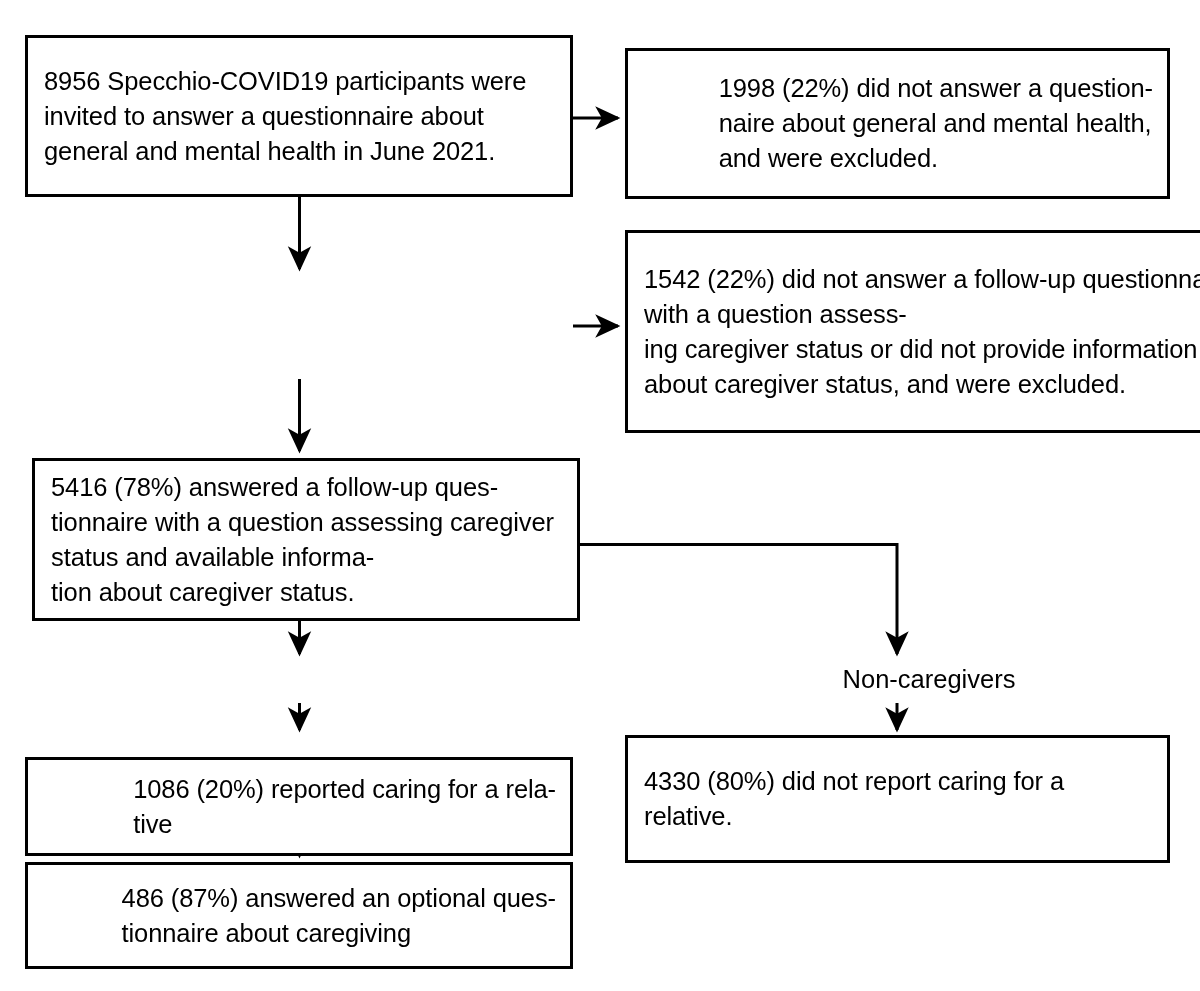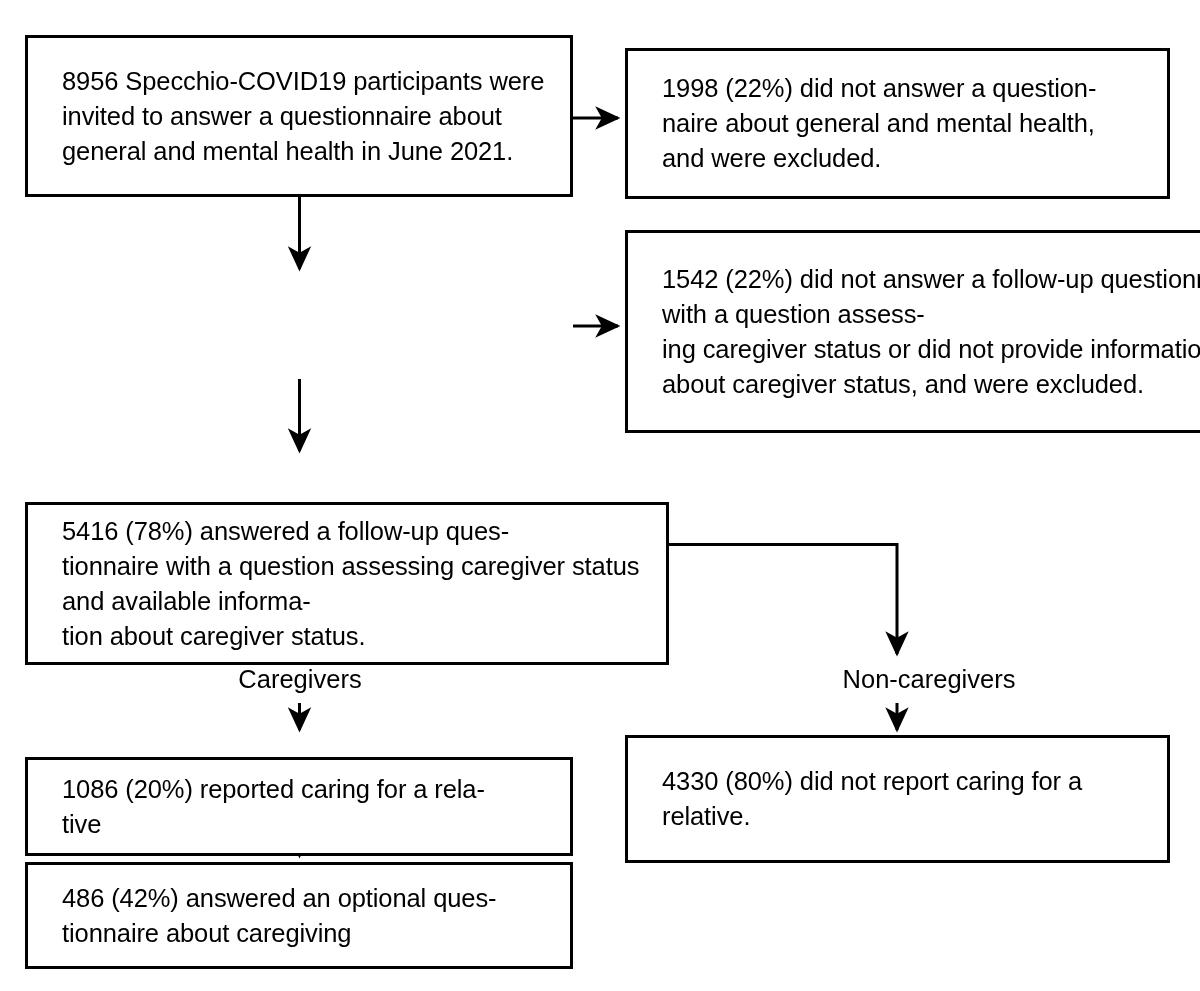--- a/index.html
+++ b/index.html
@@ -27,21 +27,22 @@
     height: 991px;
     pointer-events: none;
   }
   .node-box {
     position: absolute;
     box-sizing: border-box;
     border: 3px solid #000000;
     background: #ffffff;
     display: flex;
     align-items: center;
-    padding: 6px 14px 6px 34px;
+    padding: 6px 14px 6px 16px;
+    justify-content: flex-end;
   }
   .node-text {
     font-size: 25.5px;
     line-height: 35px;
     letter-spacing: -0.1px;
     white-space: pre-line;
     color: #000000;
   }
   .branch-label {
     position: absolute;
@@ -50,21 +51,21 @@
     color: #000000;
     text-align: center;
     white-space: nowrap;
   }
 
   
   #node-invited        { left: 25px;  top: 35px;  width: 548px; height: 162px; }
   #node-excluded-1     { left: 625px; top: 48px;  width: 545px; height: 151px; }
   #node-answered       { left: 25px;  top: 276px; width: 548px; height: 103px; }
   #node-excluded-2     { left: 625px; top: 230px; width: 650px; height: 203px; }
-  #node-followup       { left: 25px;  top: 458px; width: 644px; height: 163px; margin-top: 44px; }
+  #node-followup       { left: 32px;  top: 458px; width: 548px; height: 163px; }
   #node-caregivers     { left: 25px;  top: 735px; width: 548px; height: 99px; margin-top: 22px; }
   #node-noncaregivers  { left: 625px; top: 735px; width: 545px; height: 128px; }
   #node-optional       { left: 25px;  top: 862px; width: 548px; height: 107px; }
 
   #label-caregivers     { left: 175px; top: 664px; width: 250px; }
   #label-noncaregivers  { left: 804px; top: 664px; width: 250px; }
 </style>
 </head>
 <body>
 
@@ -129,31 +130,30 @@
     <span class="node-text">1542 (22%) did not answer a follow-up questionnaire with a question assess-
 ing caregiver status or did not provide information about caregiver status, and were excluded.</span>
   </div>
 
   <div class="node-box" id="node-followup">
     <span class="node-text">5416 (78%) answered a follow-up ques-
 tionnaire with a question assessing caregiver status and available informa-
 tion about caregiver status.</span>
   </div>
 
-  <div class="branch-label" id="label-caregivers">Caregivers</div>
 
   <div class="branch-label" id="label-noncaregivers">Non-caregivers</div>
 
   <div class="node-box" id="node-caregivers">
     <span class="node-text">1086 (20%) reported caring for a rela-
 tive</span>
   </div>
 
   <div class="node-box" id="node-noncaregivers">
     <span class="node-text">4330 (80%) did not report caring for a relative.</span>
   </div>
 
   <div class="node-box" id="node-optional">
-    <span class="node-text">486 (42%) answered an optional ques-
+    <span class="node-text">486 (87%) answered an optional ques-
 tionnaire about caregiving</span>
   </div>
 
 </div>
 
 </body></html>

